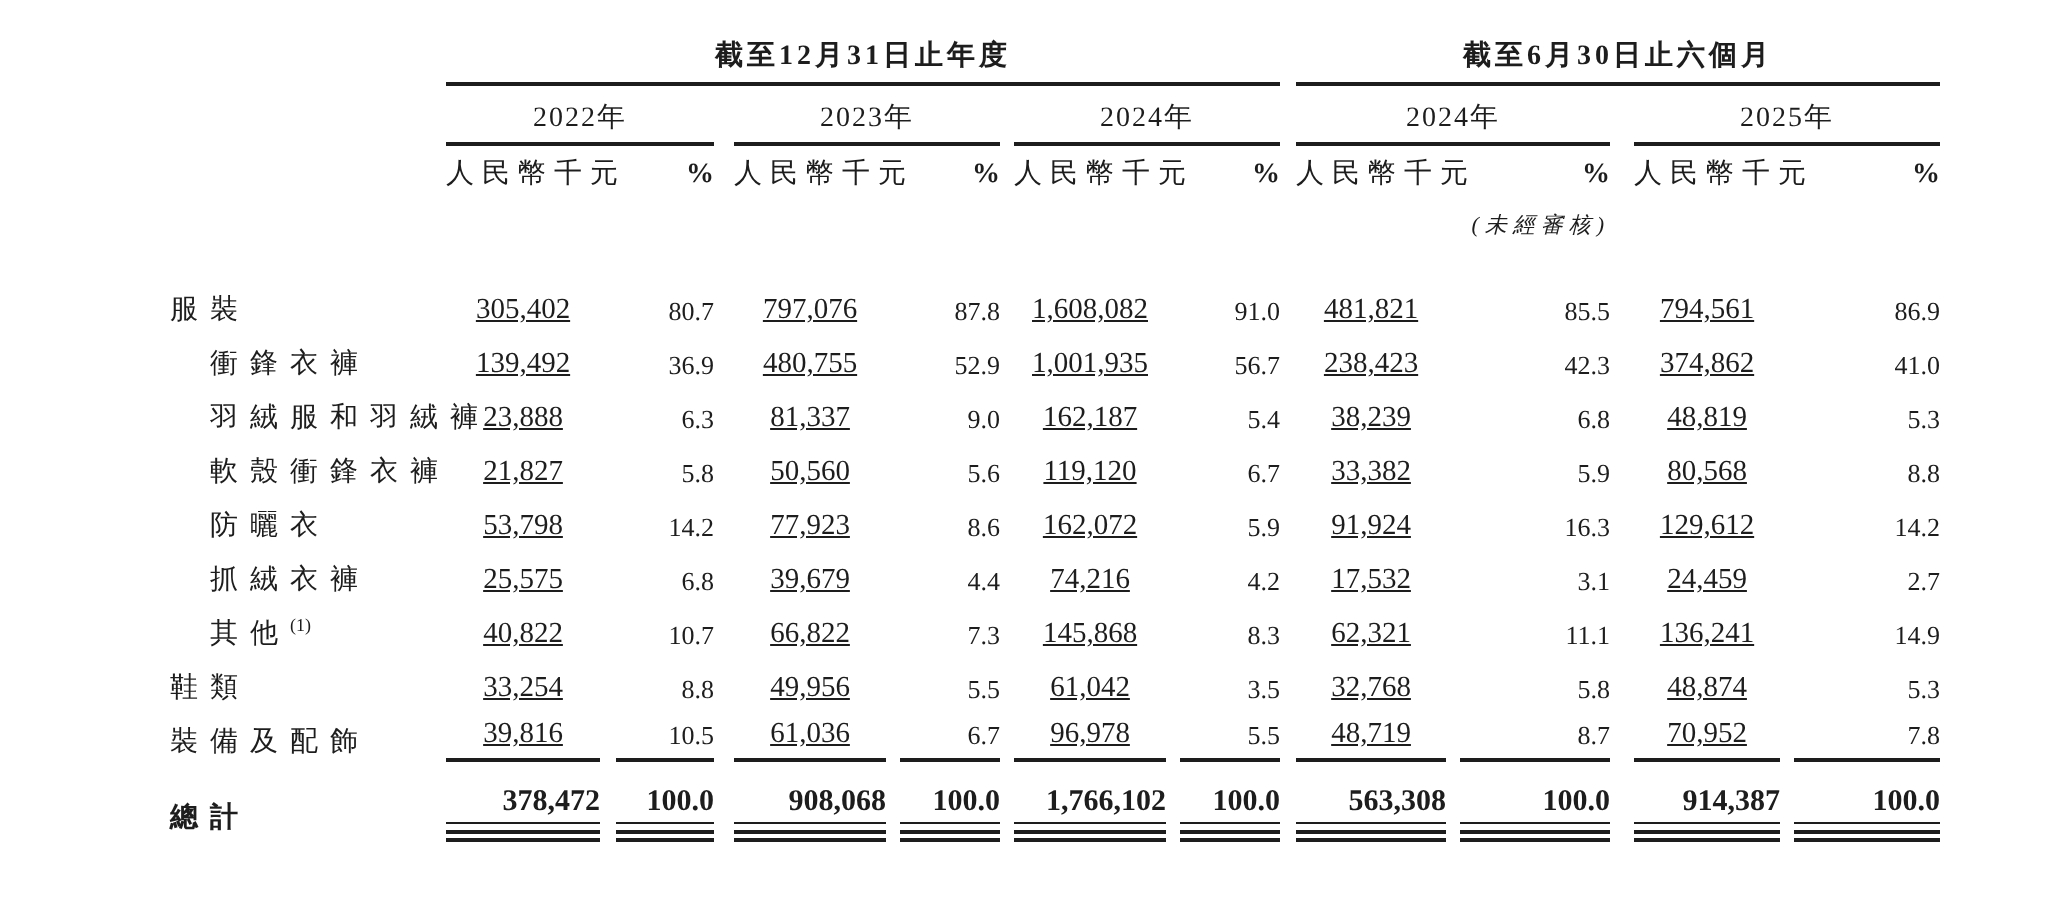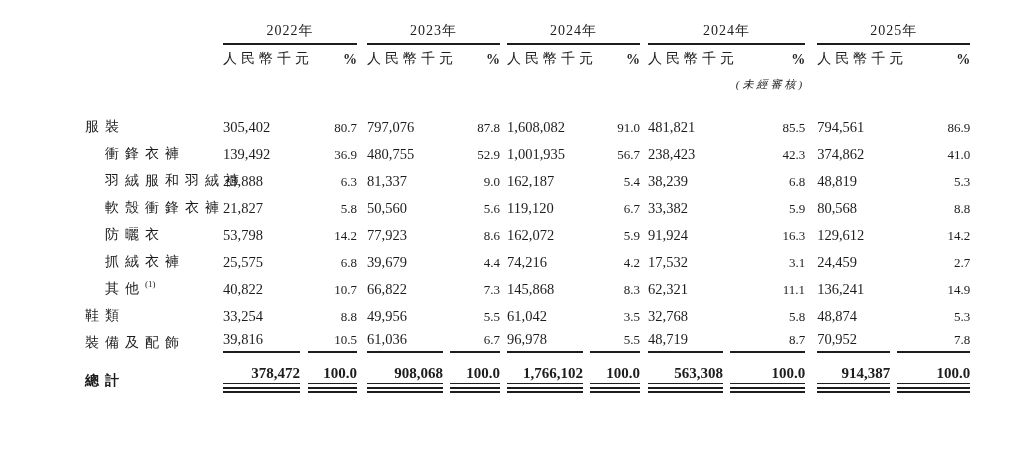--- a/index.html
+++ b/index.html
@@ -36,21 +36,21 @@
   }
   th.unit { text-align:left; font-weight:normal; letter-spacing:4px; padding-bottom:2px; }
   th.pcth { text-align:right; font-weight:bold; padding-bottom:2px; }
   th.unaud { text-align:right; font-style:italic; font-weight:normal; font-size:11px; letter-spacing:3px; }
 
   
   #data-rows tr { height:27px; }
   #data-rows tr:first-child td { padding-top:26px; }
   td.lbl { text-align:left; letter-spacing:6px; }
   td.lbl.ind { padding-left:20px; }
-  td.amt { text-align:left; font-size:14.5px; }
+  td.amt { text-align:center; font-size:14.5px;text-decoration:underline; }
   td.pct { text-align:right; font-size:13px; }
   td.rule { border-bottom:2px solid #1d1d1d; padding-bottom:3px; }
   sup { font-size:9px; letter-spacing:0; vertical-align:super; line-height:0; }
 
   
   #total-section td { padding-top:12px; }
   #total-section td.lbl { font-weight:bold; }
   td.tot {
     font-weight:bold; font-size:15px; text-align:right;
     border-bottom:6px double #1d1d1d;
@@ -84,20 +84,26 @@
       <col style="width:75px">
         <col style="width:7px">
         <col style="width:75px">
       <col style="width:12px">
       <col style="width:73px">
         <col style="width:7px">
         <col style="width:73px">
     </colgroup>
 
     <thead>
+      <tr class="r-group">
+        <td></td>
+        <th colspan="11" class="grp">截至12月31日止年度</th>
+        <td></td>
+        <th colspan="7" class="grp">截至6月30日止六個月</th>
+      </tr>
       <tr class="r-year">
         <td></td>
         <th colspan="3" class="yr">2022年</th>
         <td></td>
         <th colspan="3" class="yr">2023年</th>
         <td></td>
         <th colspan="3" class="yr">2024年</th>
         <td></td>
         <th colspan="3" class="yr">2024年</th>
         <td></td>

